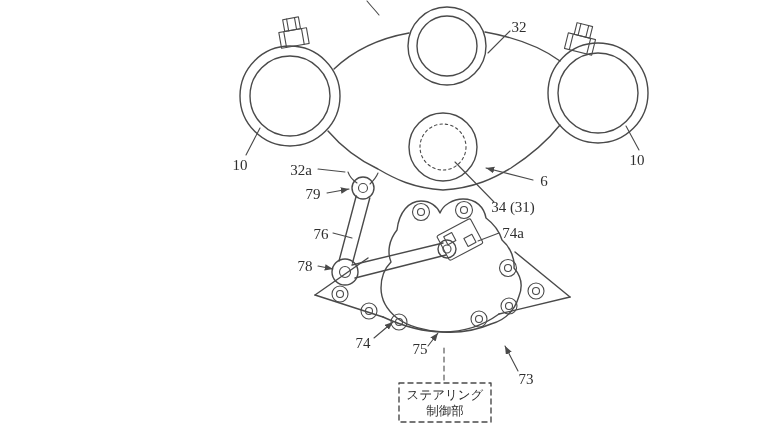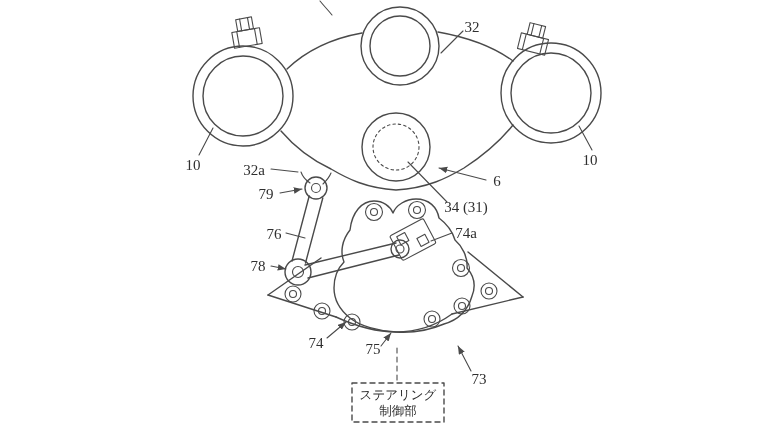--- a/index.html
+++ b/index.html
@@ -7,20 +7,21 @@
     padding: 0;
     background: #ffffff;
     font-family: "Liberation Sans", sans-serif;
   }
   .canvas {
     position: relative;
     width: 678px;
     height: 424px;
     background: #ffffff;
     overflow: hidden;
+    margin-left: 47px;
   }
   svg { display: block; }
   .ln {
     stroke: #4a4a4a;
     stroke-width: 1.4;
     fill: none;
     stroke-linecap: round;
     stroke-linejoin: round;
   }
   .thin { stroke-width: 1.1; }

